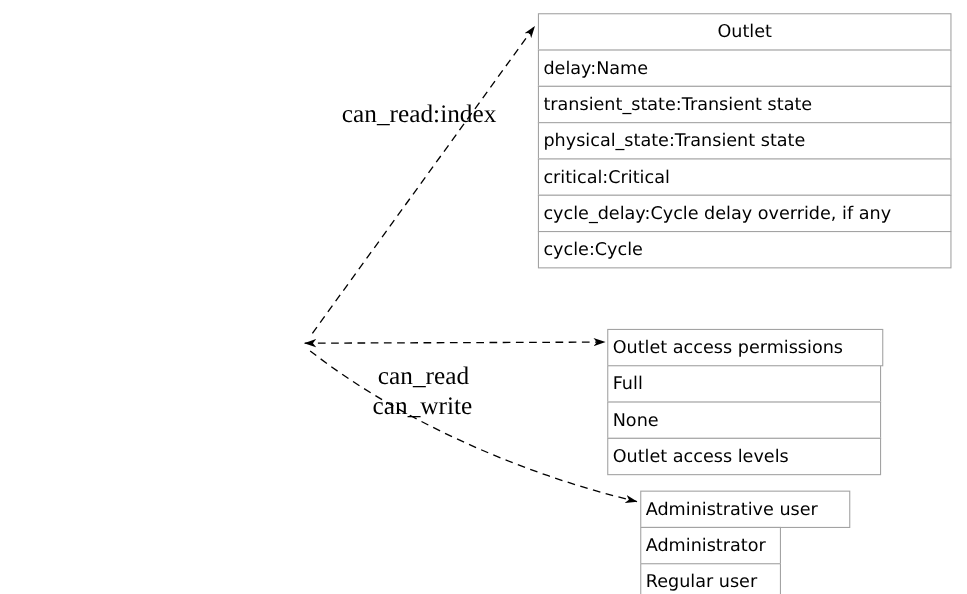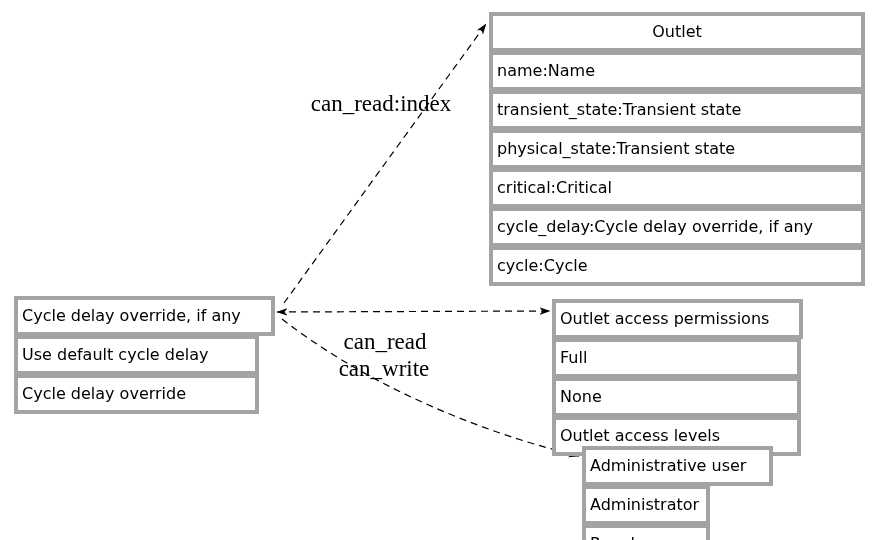--- a/index.html
+++ b/index.html
@@ -29,21 +29,21 @@
     fill: none;
     stroke-dasharray: 7 5;
   }
   .node {
     position: absolute;
   }
   .nrow {
     box-sizing: border-box;
     height: 29px;
     margin-top: -1px;
-    border: 4px solid #a3a3a3;
+    border: 1px solid #a3a3a3;
     background: #ffffff;
     display: flex;
     align-items: center;
     padding: 16px 4px;
     white-space: nowrap;
     font-size: 16px;
     line-height: 1;
   }
   .nrow:first-child { margin-top: 0; }
   .center { justify-content: center; }
@@ -77,33 +77,28 @@
         <path d="M0,0.6 L10,4 L0,7.4 L2.7,4 Z" fill="#000000"></path>
       </marker>
     </defs>
     <path class="edge-path" d="M 284,303 L 486,24" marker-end="url(#arr)"></path>
     <path class="edge-path" d="M 277,312 L 550,311" marker-start="url(#arr)" marker-end="url(#arr)"></path>
     <path class="edge-path" d="M 282,319 C 360,380 470,430 579,456" marker-end="url(#arr)"></path>
   </svg>
 
   <div class="node" style="left:489px; top:12px;">
     <div class="nrow outlet-row center">Outlet</div>
-    <div class="nrow outlet-row">name:Name</div>
+    <div class="nrow outlet-row">delay:Name</div>
     <div class="nrow outlet-row">transient_state:Transient state</div>
     <div class="nrow outlet-row">physical_state:Transient state</div>
     <div class="nrow outlet-row">critical:Critical</div>
     <div class="nrow outlet-row">cycle_delay:Cycle delay override, if any</div>
     <div class="nrow outlet-row">cycle:Cycle</div>
   </div>
 
-  <div class="node" style="left:14px; top:296px;">
-    <div class="nrow cyc-title">Cycle delay override, if any</div>
-    <div class="nrow cyc-field">Use default cycle delay</div>
-    <div class="nrow cyc-field">Cycle delay override</div>
-  </div>
 
   <div class="node" style="left:552px; top:299px;">
     <div class="nrow perm-title">Outlet access permissions</div>
     <div class="nrow perm-field">Full</div>
     <div class="nrow perm-field">None</div>
     <div class="nrow perm-field">Outlet access levels</div>
   </div>
 
   <div class="node" style="left:582px; top:446px;">
     <div class="nrow adm-title">Administrative user</div>

